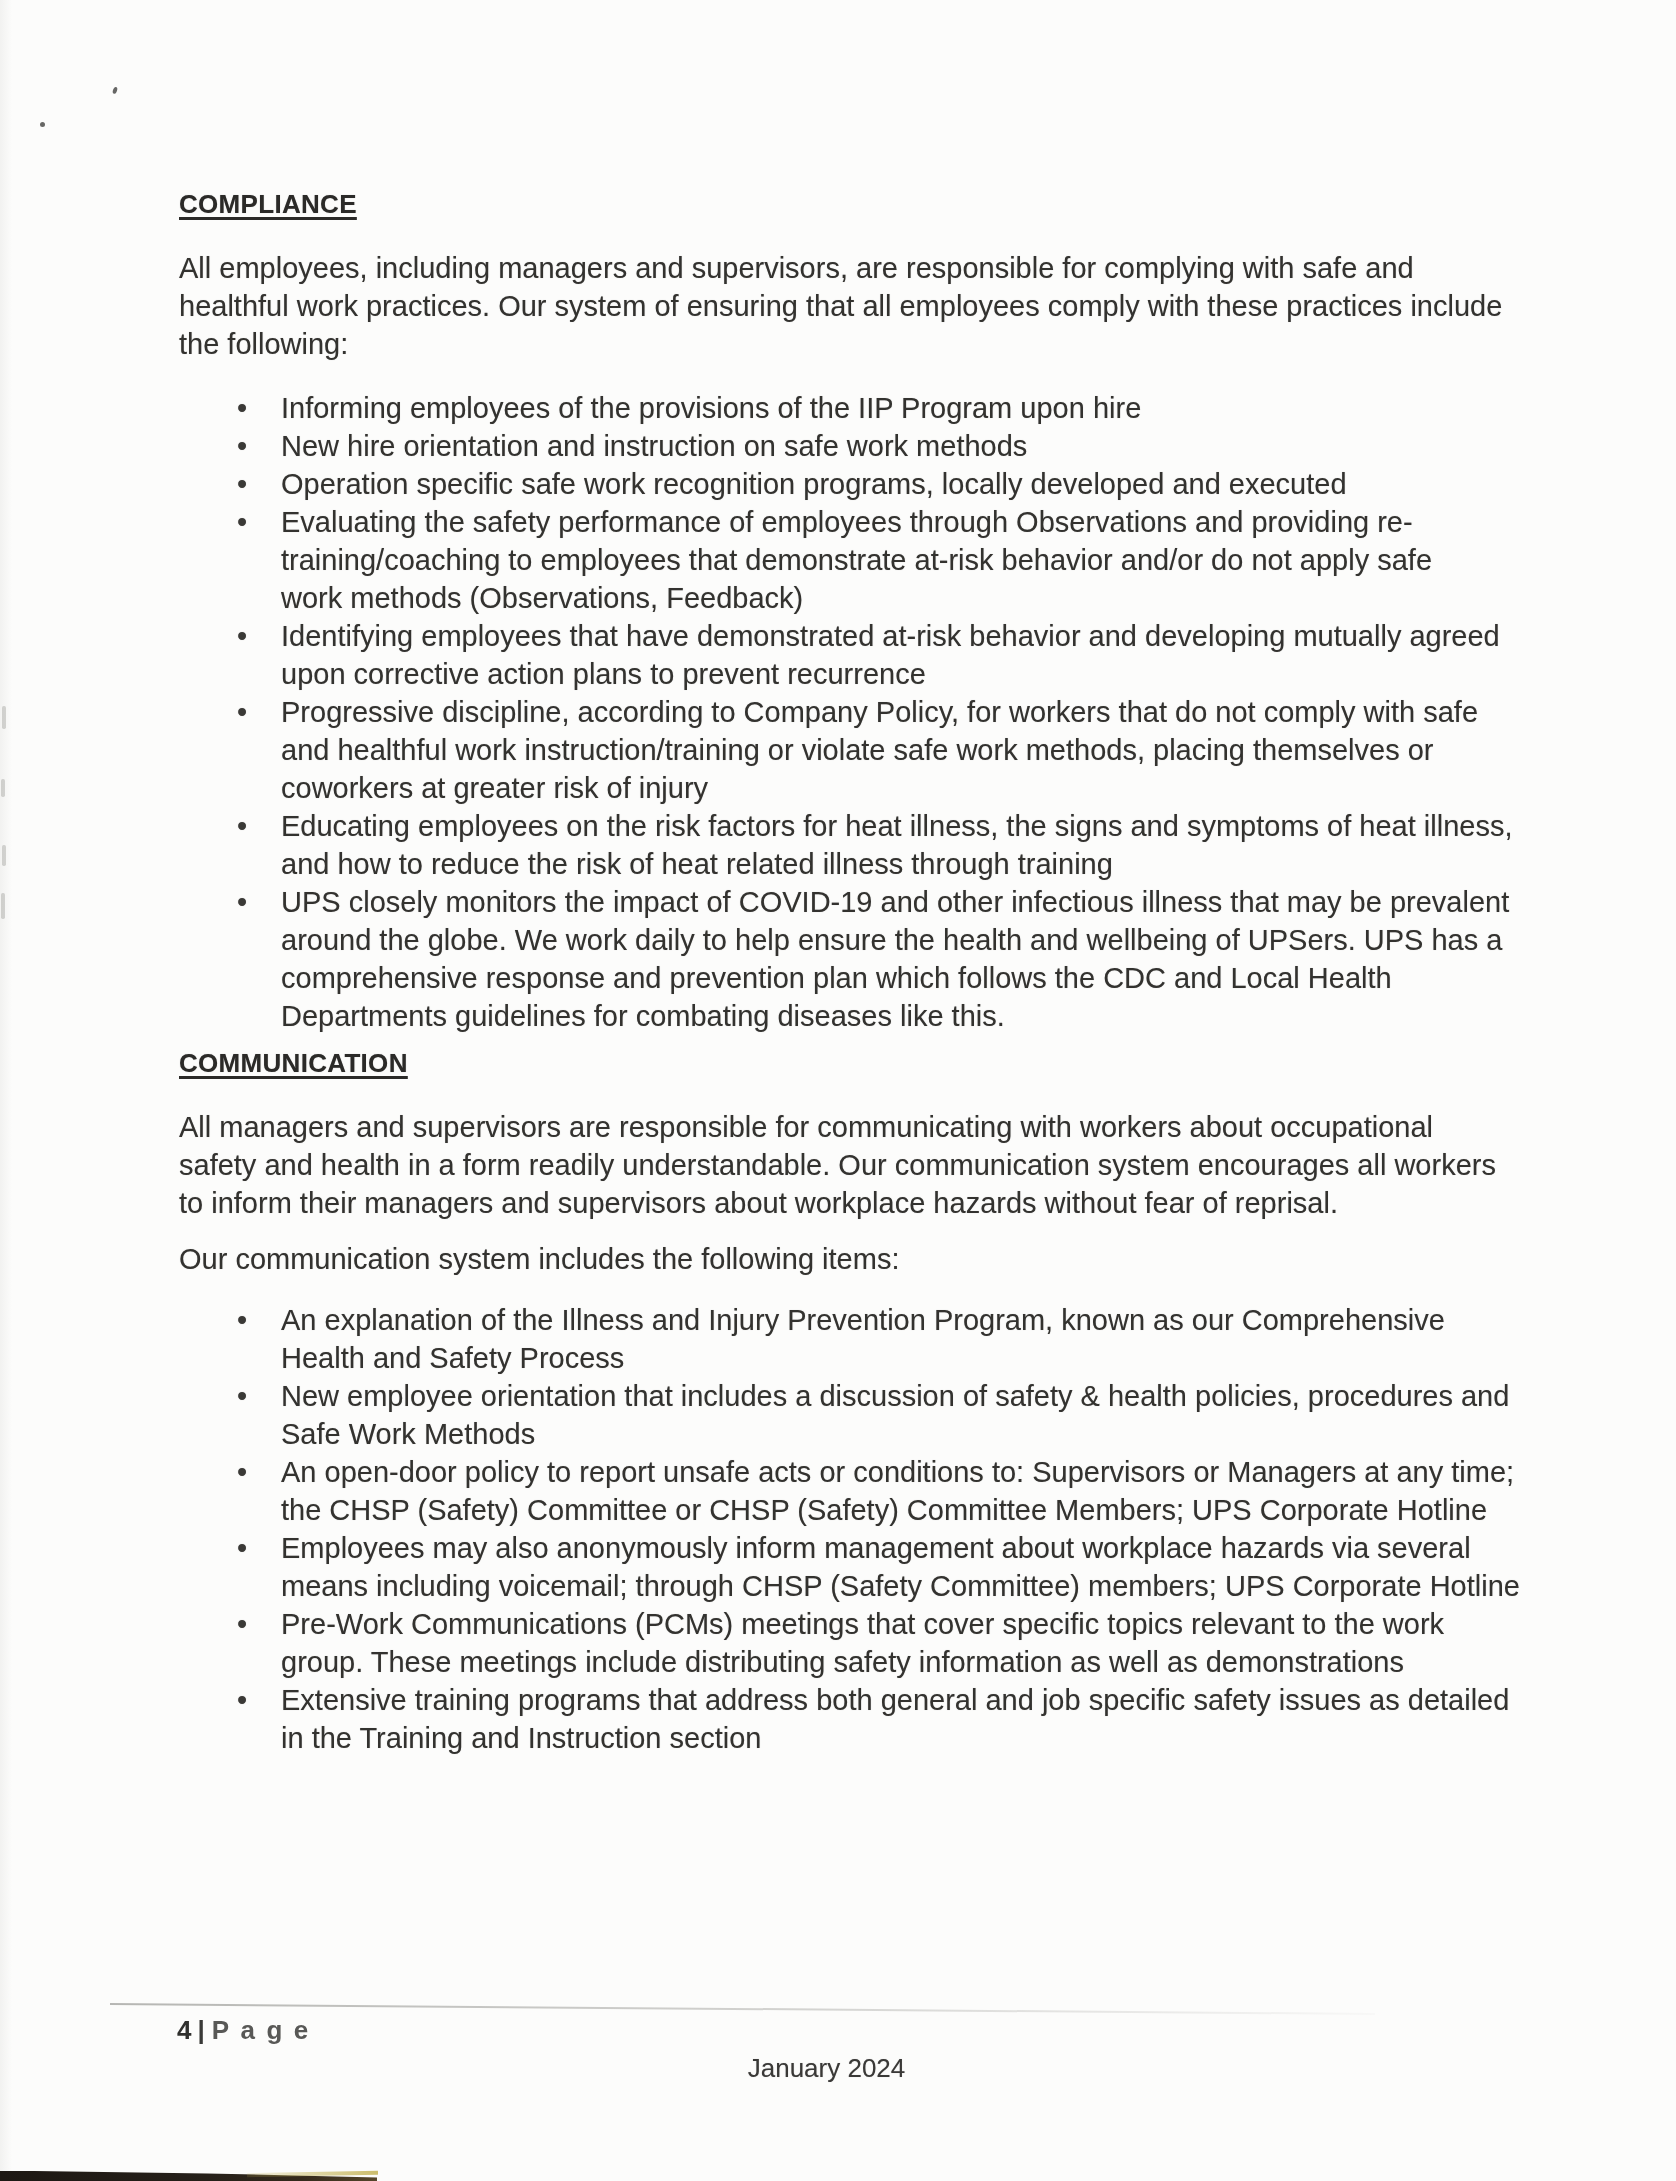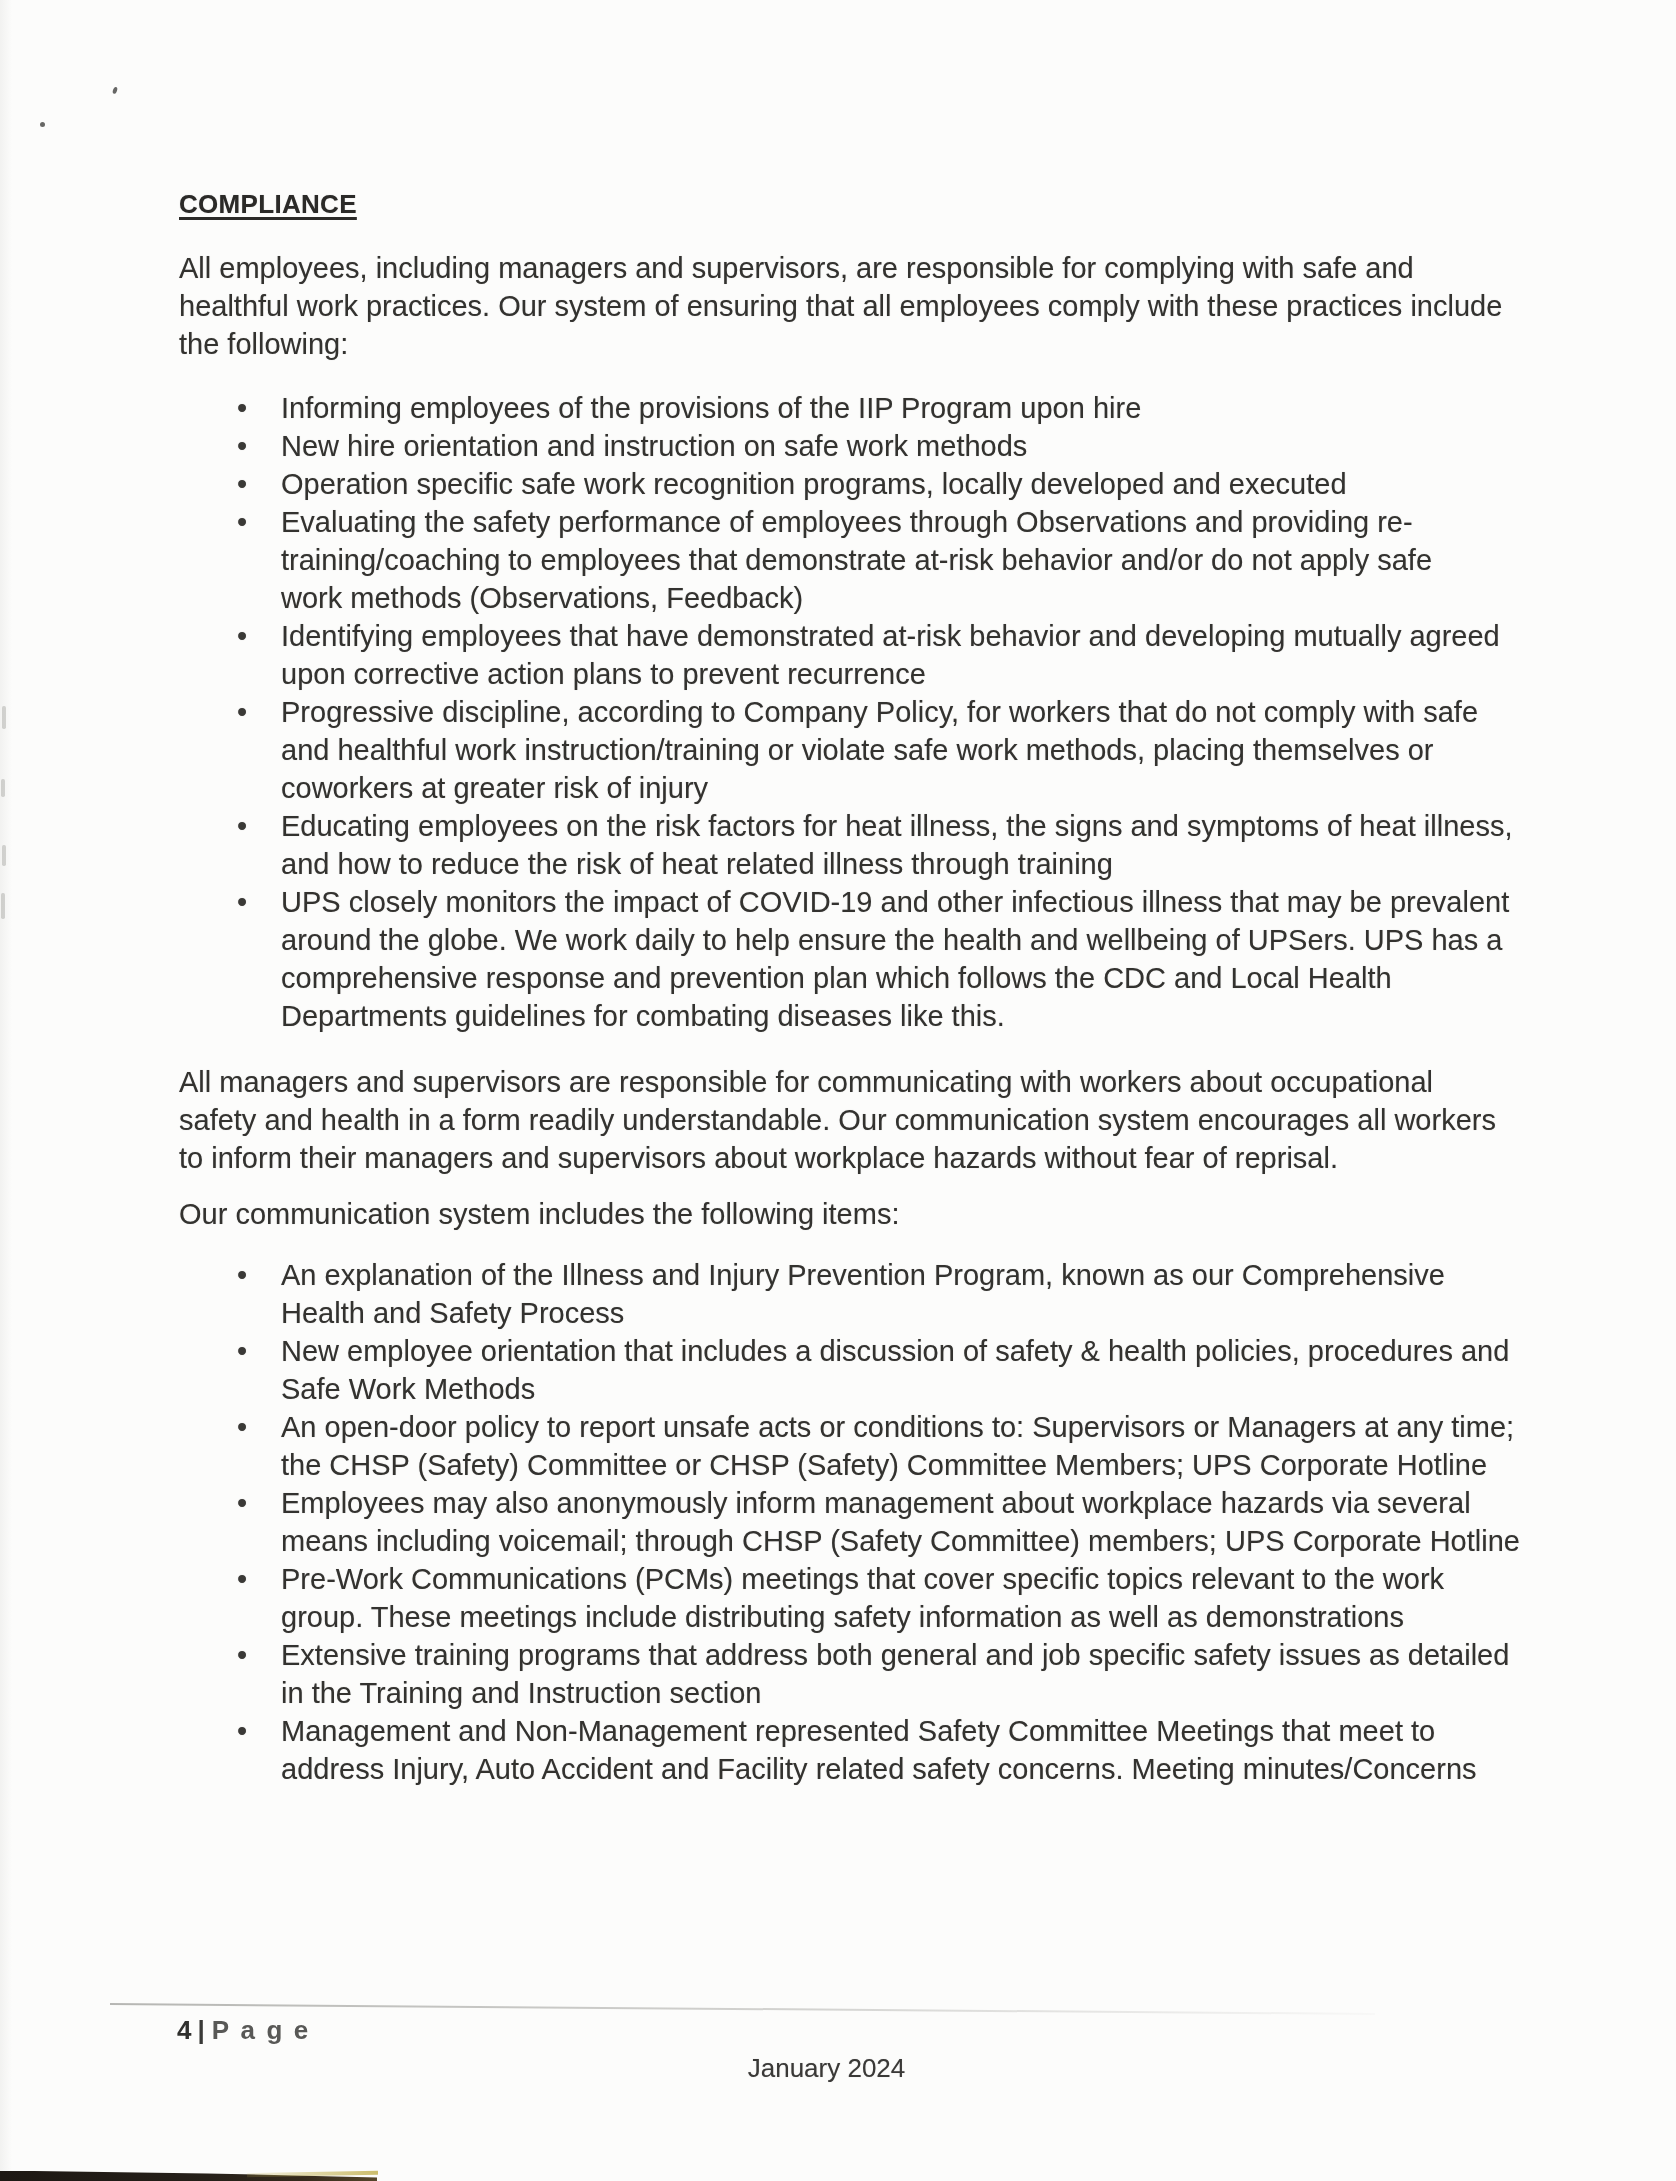--- a/index.html
+++ b/index.html
@@ -163,20 +163,21 @@
 and how to reduce the risk of heat related illness through training</li>
 
         <li>UPS closely monitors the impact of COVID-19 and other infectious illness that may be prevalent
 around the globe. We work daily to help ensure the health and wellbeing of UPSers. UPS has a
 comprehensive response and prevention plan which follows the CDC and Local Health
 Departments guidelines for combating diseases like this.</li>
       </ul>
   </section>
 
   <section>
+    <h2 class="section-heading second-heading">COMMUNICATION</h2>
     <p class="body-text after-heading">All managers and supervisors are responsible for communicating with workers about occupational
 safety and health in a form readily understandable. Our communication system encourages all workers
 to inform their managers and supervisors about workplace hazards without fear of reprisal.</p>
     <p class="body-text intro2">Our communication system includes the following items:</p>
     <ul class="bullet-list second">
 
         <li>An explanation of the Illness and Injury Prevention Program, known as our Comprehensive
 Health and Safety Process</li>
 
         <li>New employee orientation that includes a discussion of safety &amp; health policies, procedures and
@@ -187,22 +188,20 @@
 
         <li>Employees may also anonymously inform management about workplace hazards via several
 means including voicemail; through CHSP (Safety Committee) members; UPS Corporate Hotline</li>
 
         <li>Pre-Work Communications (PCMs) meetings that cover specific topics relevant to the work
 group. These meetings include distributing safety information as well as demonstrations</li>
 
         <li>Extensive training programs that address both general and job specific safety issues as detailed
 in the Training and Instruction section</li>
 
-        <li>Management and Non-Management represented Safety Committee Meetings that meet to
-address Injury, Auto Accident and Facility related safety concerns. Meeting minutes/Concerns</li>
       </ul>
   </section>
 
 </main>
 
 <div class="crease-line"></div>
 
 <footer>
   <div class="page-label">
     <span class="page-num">4</span><span class="page-sep">|</span><span class="page-word">Page</span>

